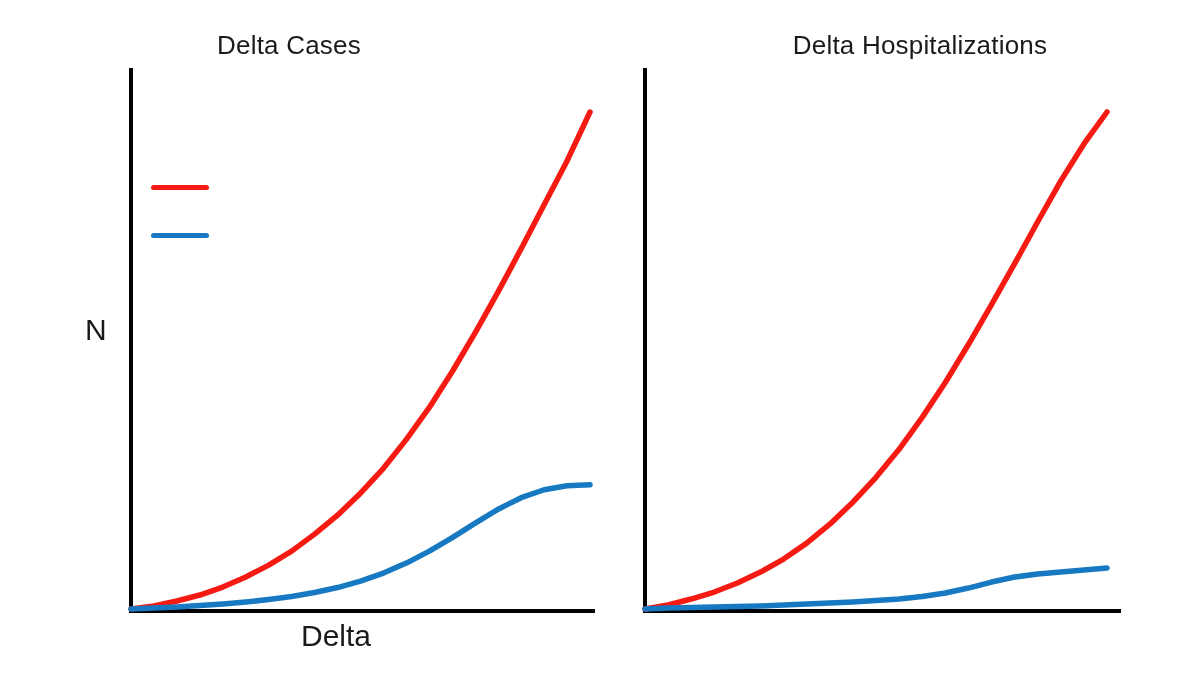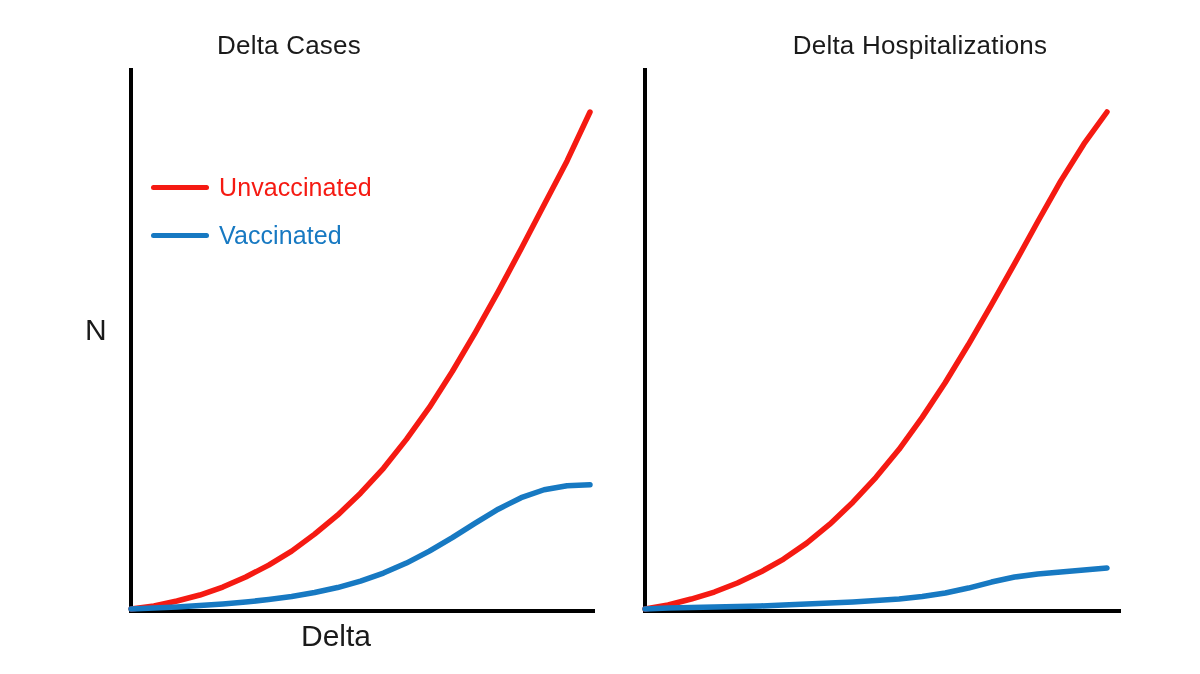--- a/index.html
+++ b/index.html
@@ -115,25 +115,23 @@
       <path class="series-line" id="line-left-1" d="M92.00 609.00 L114.95 608.00 L137.90 607.00 L160.85 605.51 L183.80 604.01 L206.75 602.01 L229.70 599.52 L252.65 596.52 L275.60 592.53 L298.55 587.54 L321.50 581.06 L344.45 573.07 L367.40 563.09 L390.35 551.12 L413.30 537.64 L436.25 523.17 L459.20 509.20 L482.15 497.72 L505.10 489.74 L528.05 485.75 L551.00 484.75" stroke="#1779c2"></path>
     </svg>
 
     <div class="axis-label" id="ylabel-N">N</div>
 
     <div class="axis-label" id="xlabel-time">Delta</div>
 
     <div class="legend">
       <div class="legend-row">
         <span class="legend-swatch" id="swatch-0" style="background: rgb(245, 26, 18);"></span>
-        <span class="legend-label" id="legend-label-0" style="color: rgb(245, 26, 18);">Unvaccinated</span>
       </div>
       <div class="legend-row">
         <span class="legend-swatch" id="swatch-1" style="background: rgb(23, 121, 194);"></span>
-        <span class="legend-label" id="legend-label-1" style="color: rgb(23, 121, 194);">Vaccinated</span>
       </div>
     </div>
   </div>
 
   <div class="panel" id="panel-right">
 
     <div class="panel-title">Delta Hospitalizations</div>
 
     <svg class="plot-svg" id="svg-right" viewBox="0 0 580 674">
       <line class="axis-line" x1="45" y1="68" x2="45" y2="612"></line>

